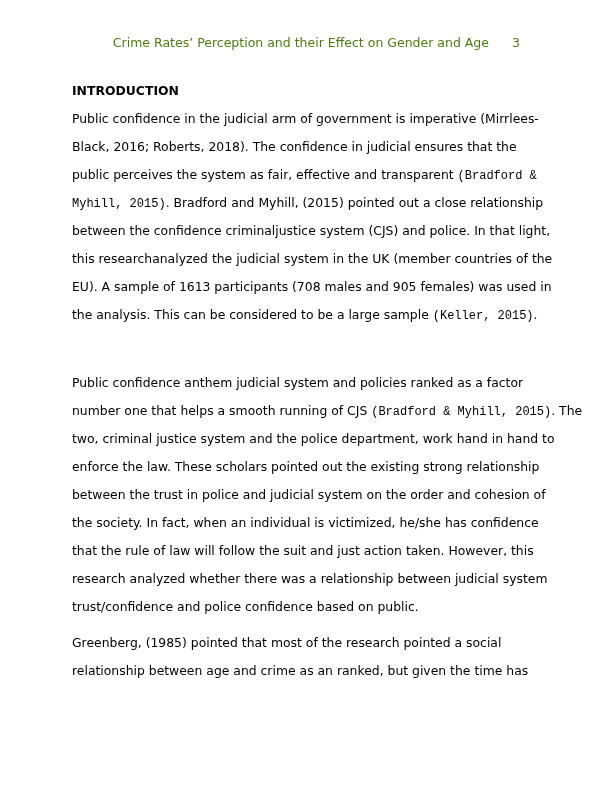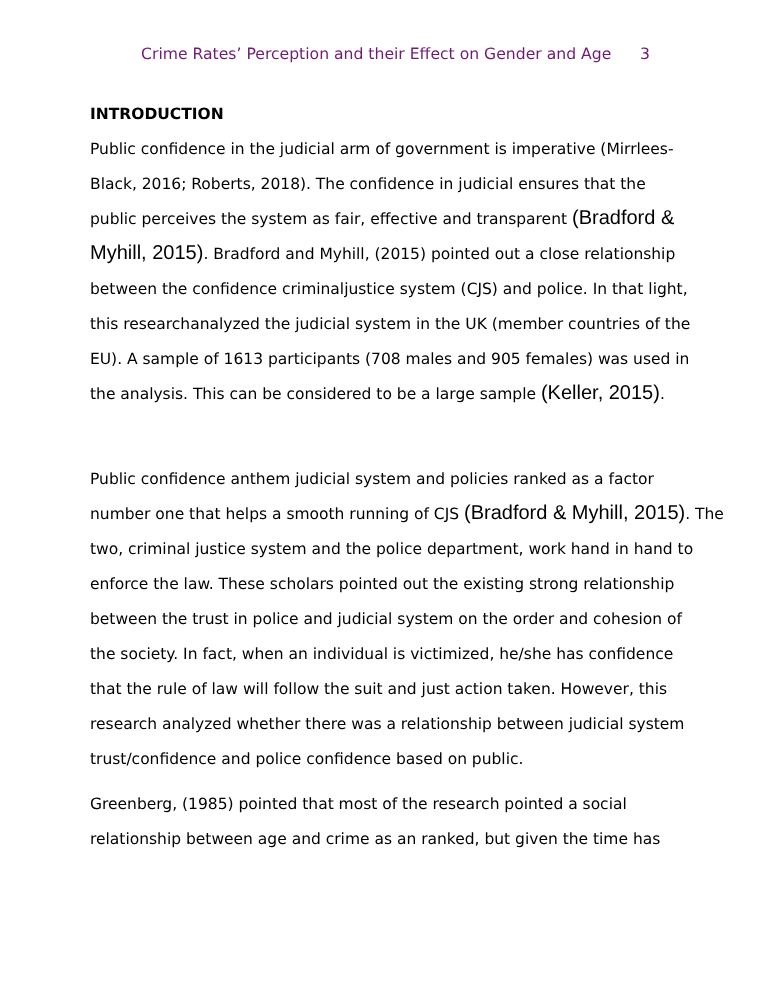--- a/index.html
+++ b/index.html
@@ -1,26 +1,26 @@
 <!DOCTYPE html>
 <html><head>
   <meta charset="utf-8">
   <style>
     html, body { margin: 0; padding: 0; background: #ffffff; }
     body { width: 612px; height: 792px; position: relative; overflow: hidden; }
     .page { position: absolute; left: 0; top: 0; width: 612px; height: 792px; background: #fff; color: #000; }
     .header { position: absolute; top: 35px; left: 0; width: 592px; height: 16px;
-      font-family: "DejaVu Sans", sans-serif; font-size: 12.5px; color: #701a75; }
+      font-family: "DejaVu Sans", sans-serif; font-size: 12.5px; color: #4d7c0f; }
     .header .title { position: absolute; right: 103px; top: 0; white-space: nowrap; }
     .header .num { position: absolute; right: 72px; top: 0; }
     .line { position: absolute; left: 72px; white-space: nowrap;
       font-family: "DejaVu Sans", sans-serif; font-size: 12.4px; color: #000; line-height: 16px; }
     .heading { font-weight: bold; }
     .center { left: 0; width: 612px; text-align: center; }
-    .cite { font-family: Liberation Sans, sans-serif; font-size: 16px; }
+    .cite { font-family: Liberation Mono, monospace; font-size: 12px; }
   </style>
 </head>
 <body>
 
 <div class="page">
 
   <div class="header">
     <span class="title">Crime Rates’ Perception and their Effect on Gender and Age</span>
     <span class="num">3</span>
   </div>

